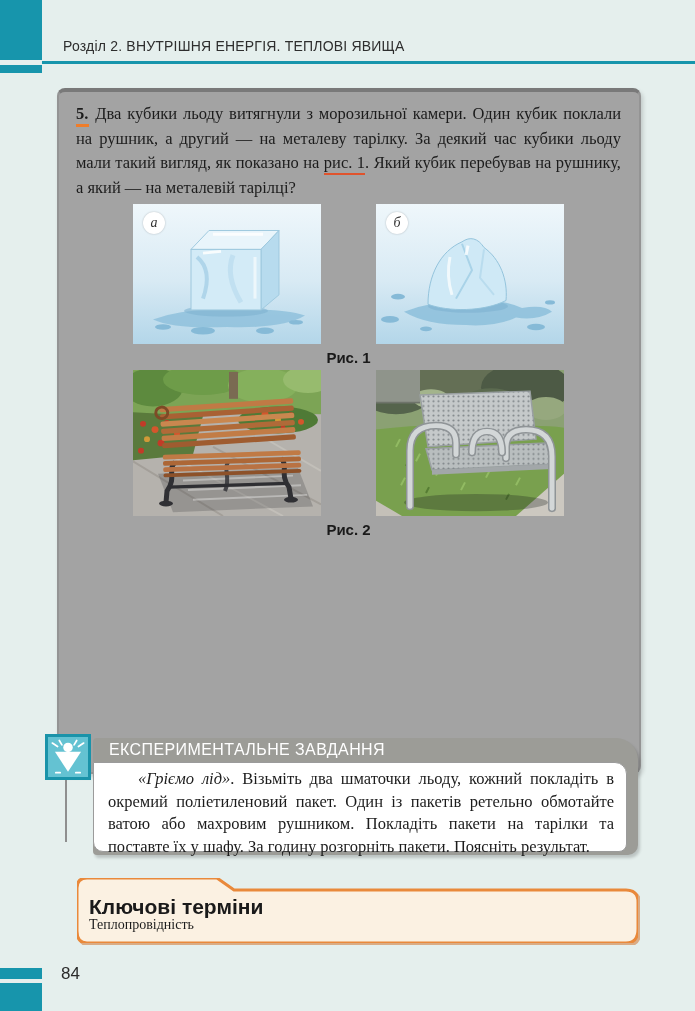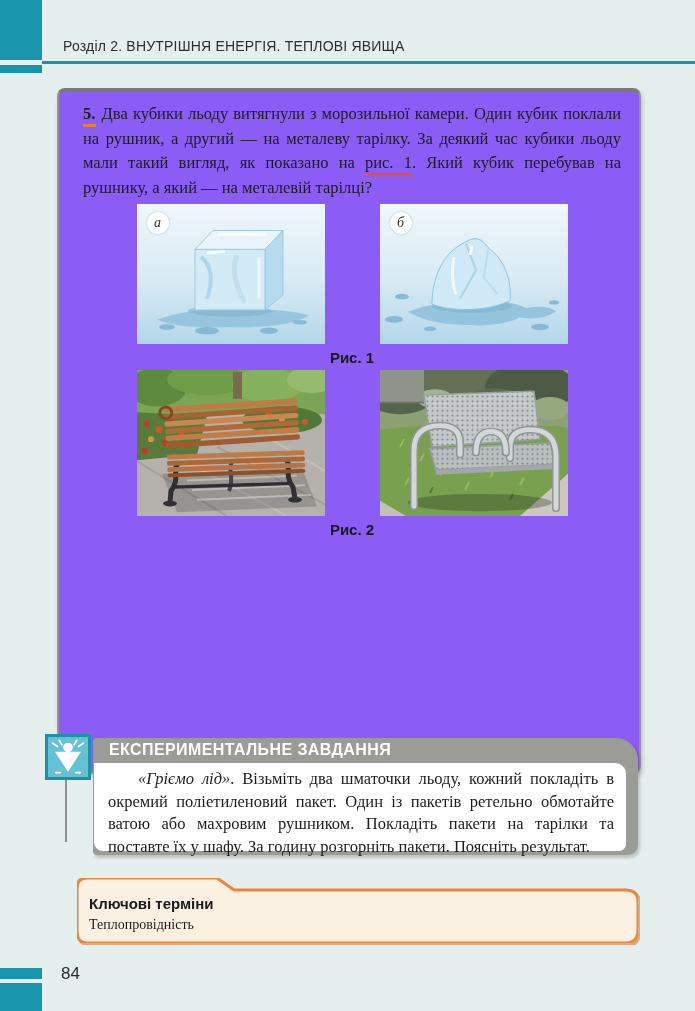--- a/index.html
+++ b/index.html
@@ -19,23 +19,23 @@
     position:absolute;left:63px;top:38px;
     font-family:"Liberation Sans",sans-serif;font-size:14px;letter-spacing:.2px;color:#2e2e2e;
   }
   .page-num{
     position:absolute;left:61px;top:964px;
     font-family:"Liberation Sans",sans-serif;font-size:17px;color:#2b2b2b;
   }
   
   .main-box{
     position:absolute;left:57px;top:88px;width:584px;height:686px;box-sizing:border-box;
-    background:#8b5cf6;border:2px solid #949494;border-top:4px solid #797979;border-radius:8px;
+    background:#a3a3a3;border:2px solid #949494;border-top:4px solid #797979;border-radius:8px;
     box-shadow:2px 3px 4px rgba(0,0,0,.16);
-    padding:10px 18px 0 24px;
+    padding:10px 18px 0 17px;
   }
   .q{margin:0;font-size:16.5px;line-height:24.5px;text-align:justify;}
   .qnum{font-weight:bold;padding:0 1px 1px 0;}
   .u-orange{border-bottom:3px solid #ef7d2a;}
   .u-pink{border-bottom:3px solid #ee3d8d;}
   .fig-link{border-bottom:2px solid #e0532c;padding-bottom:1px;cursor:pointer;}
   .fig-row{display:flex;justify-content:center;gap:55px;}
   .fig-row.row1{margin-top:4px;}
   .fig-row.row2{margin-top:4px;}
   .photo{position:relative;flex:0 0 auto;}
@@ -50,40 +50,40 @@
     font-family:"Liberation Sans",sans-serif;font-weight:bold;font-size:15px;color:#1a1a1a;
   }
   
   .exp-wrap{
     position:absolute;left:93px;top:738px;width:545px;height:117px;
     background:#9c9c97;border-radius:4px 22px 10px 4px;
     box-shadow:2px 3px 3px rgba(0,0,0,.18);
   }
   .exp-title{
     padding:3px 0 0 16px;
-    font-family:"Liberation Sans",sans-serif;font-weight:bold;font-size:16px;letter-spacing:.4px;color:#ffffff;
+    font-family:"Liberation Sans",sans-serif;font-weight:normal;font-size:16px;letter-spacing:.4px;color:#ffffff;
   }
   .exp-body{
     position:absolute;left:93px;top:762px;width:534px;height:90px;box-sizing:border-box;
     background:#ffffff;border:1.5px solid #9b9b9b;border-radius:0 12px 8px 10px;
     padding:5px 12px 0 14px;
   }
   .exp-body p{margin:0;font-size:16.5px;line-height:22.5px;text-align:justify;text-indent:30px;}
   .exp-lead{font-style:italic;}
   .exp-icon{
     position:absolute;left:45px;top:734px;width:46px;height:46px;box-sizing:border-box;
     background:#64c2d2;border:3px solid #1a93a9;
   }
   .exp-connector{position:absolute;left:65px;top:780px;width:2px;height:62px;background:#8f8f8f;}
   
   .keyterms{position:absolute;left:77px;top:878px;width:561px;height:65px;}
   .keyterms svg{position:absolute;left:0;top:0;filter:drop-shadow(2px 2px 0 rgba(209,116,47,.55));}
   .kt-heading{
     position:absolute;left:12px;top:17px;
-    font-family:"Liberation Sans",sans-serif;font-weight:bold;font-size:15px;color:#1a1a1a;
+    font-family:"Liberation Sans",sans-serif;font-weight:bold;font-size:21px;color:#1a1a1a;
   }
   .kt-term{position:absolute;left:12px;top:39px;font-size:14px;color:#1c1c1c;}
 </style>
 </head>
 <body>
 
 <div class="teal-block-top"></div>
 <div class="teal-strip-top"></div>
 <div class="header-rule"></div>
 <div class="running-head">Розділ 2. ВНУТРІШНЯ ЕНЕРГІЯ. ТЕПЛОВІ ЯВИЩА</div>

